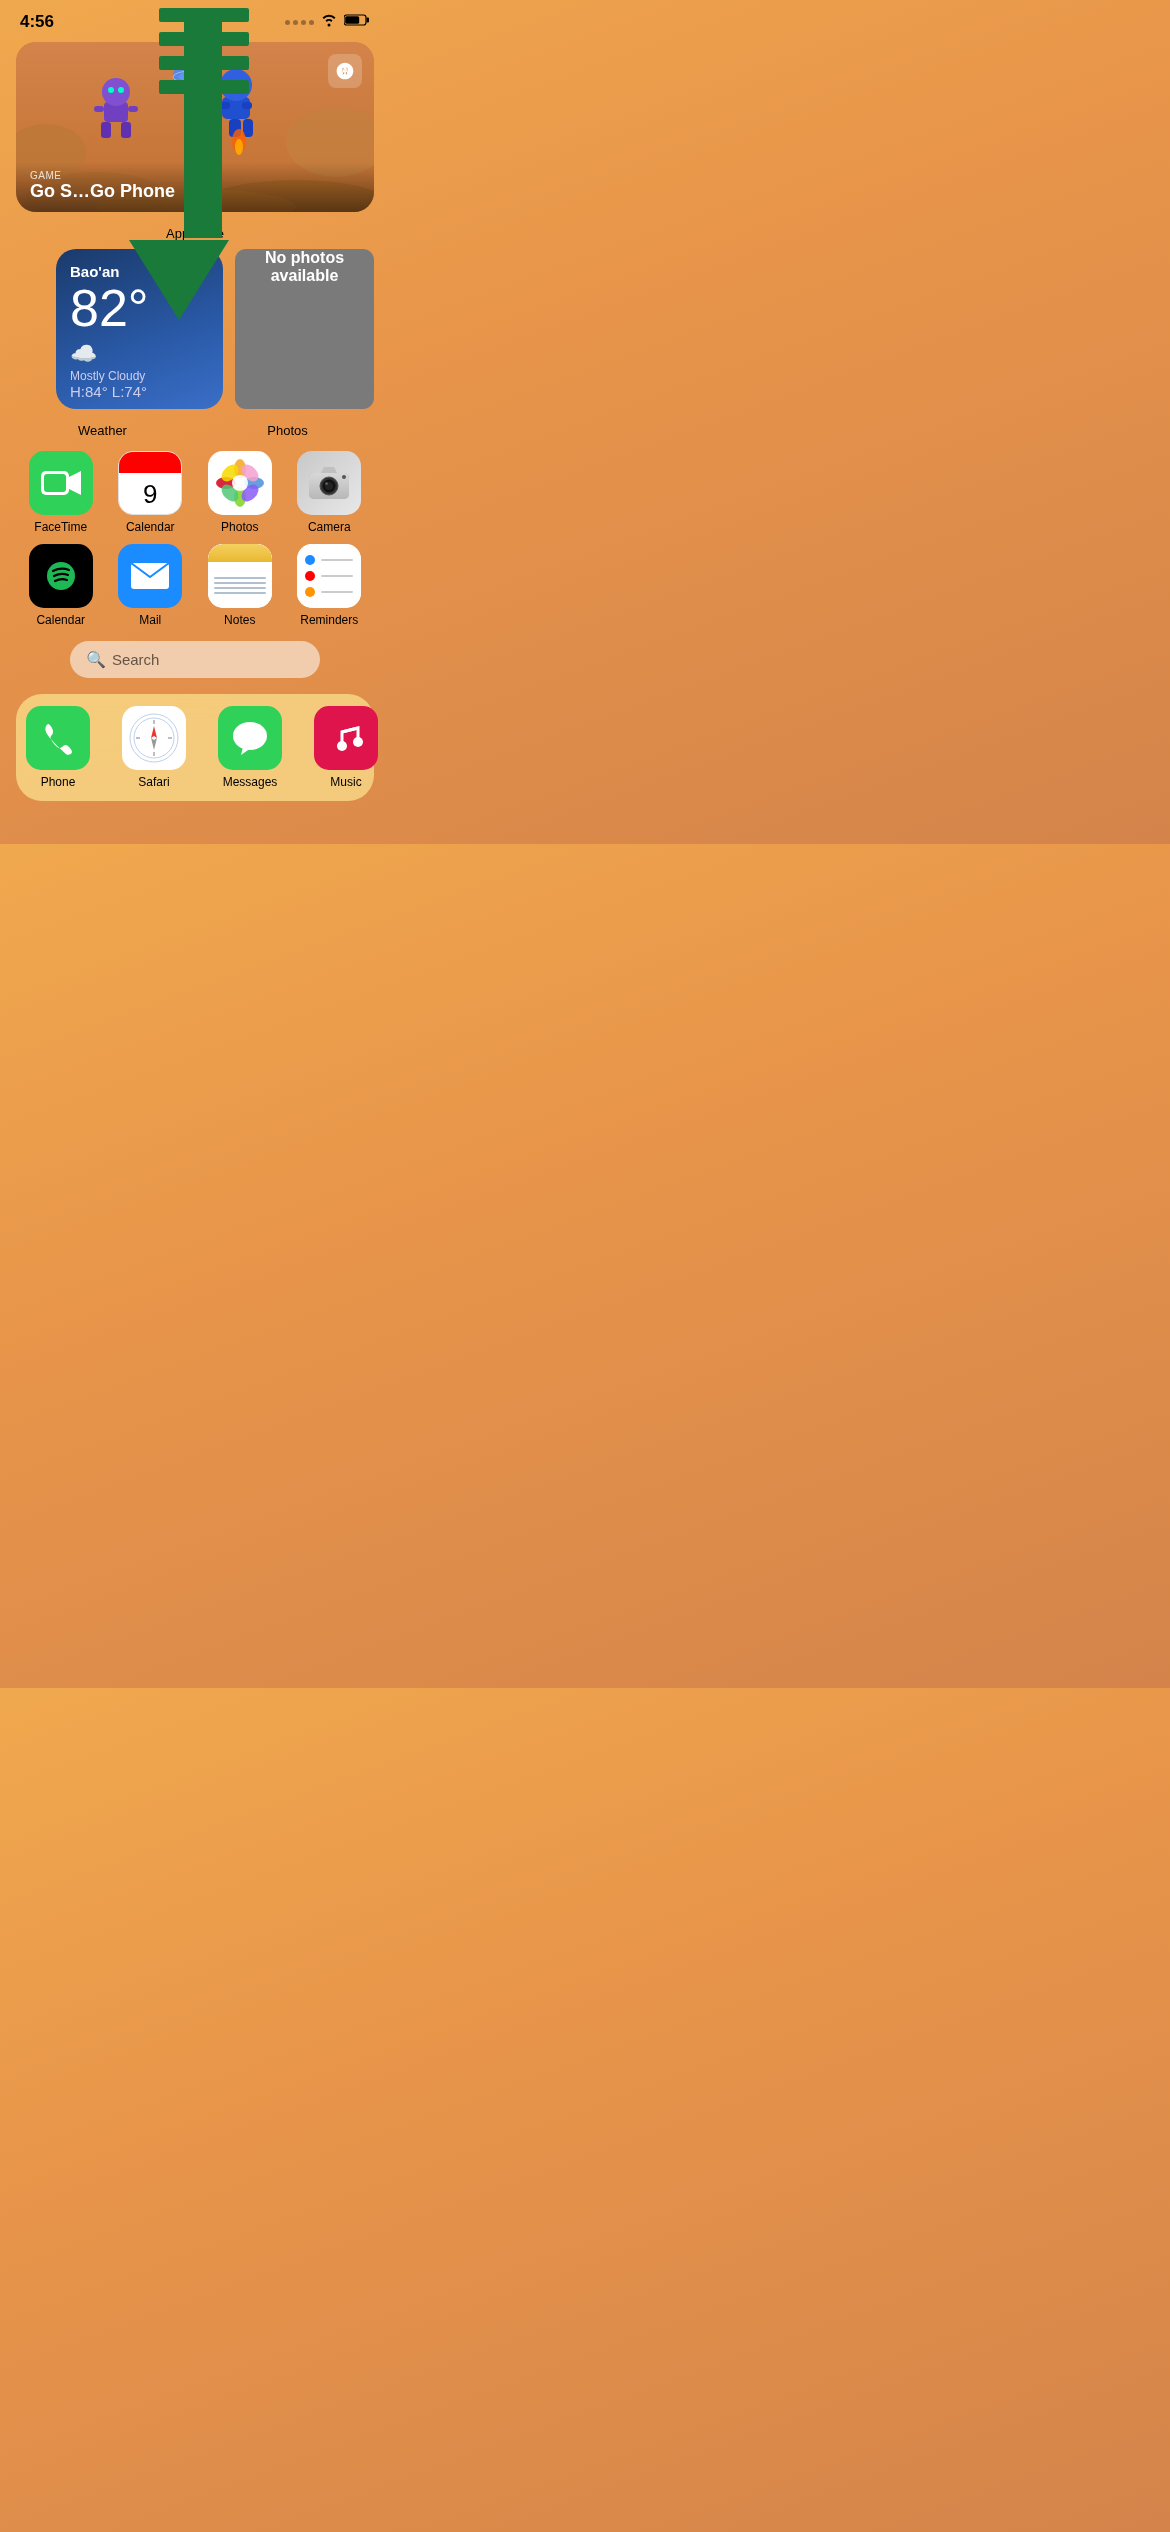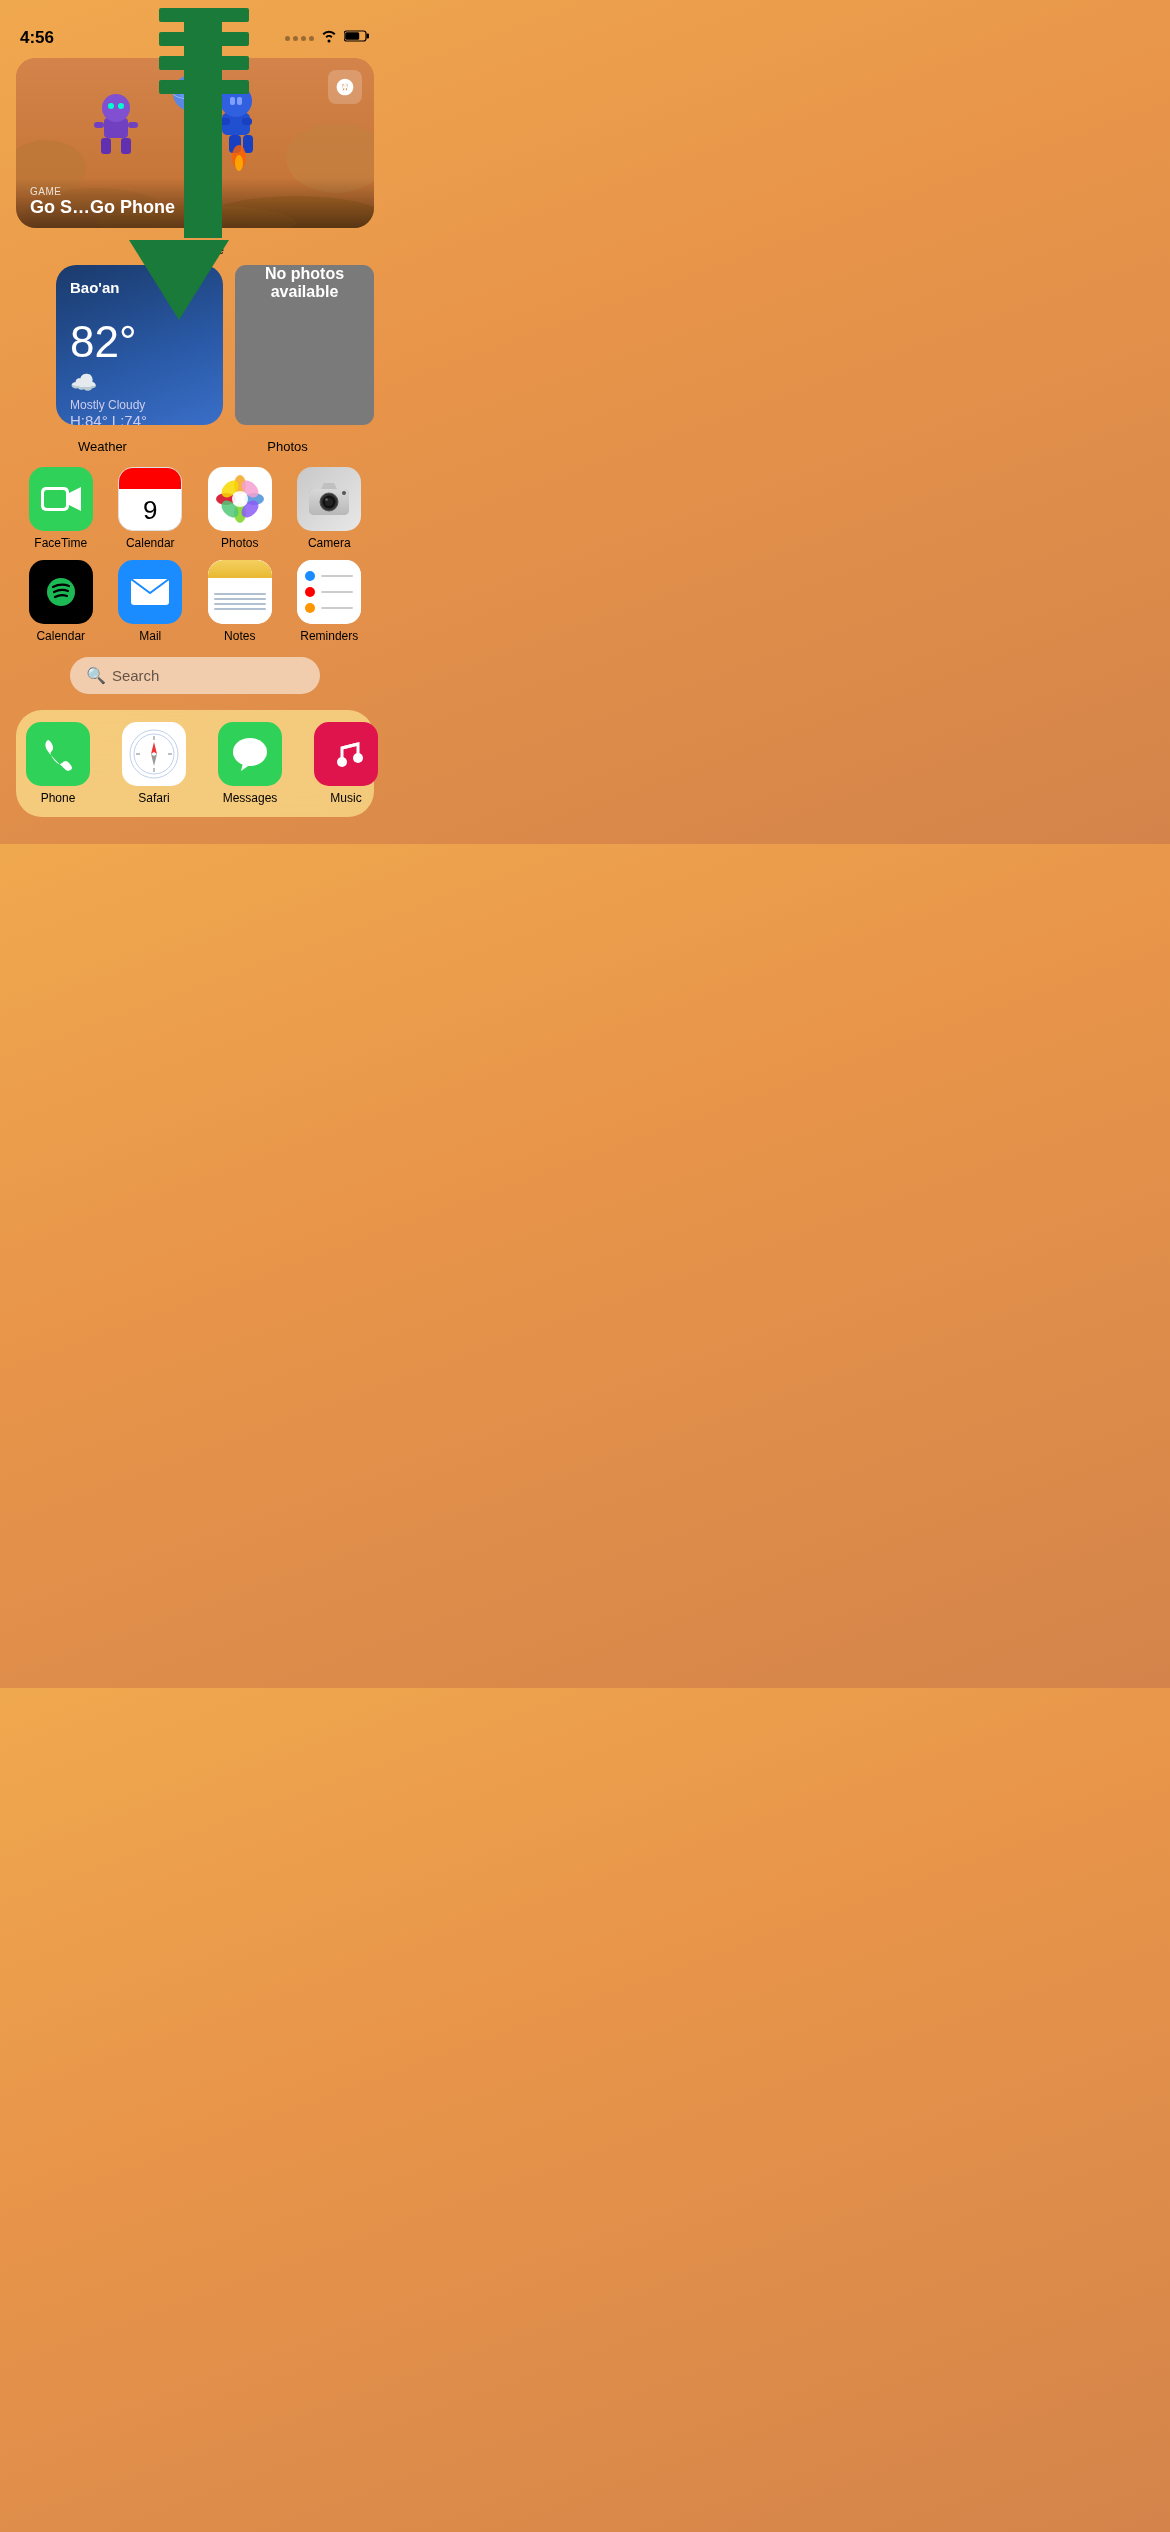--- a/index.html
+++ b/index.html
@@ -11,21 +11,21 @@
       font-family: -apple-system, 'SF Pro Display', 'Helvetica Neue', sans-serif;
       background: linear-gradient(160deg, #f0a84e 0%, #e8954a 40%, #d4844a 100%);
       position: relative;
     }
 
     
     .status-bar {
       display: flex;
       justify-content: space-between;
       align-items: center;
-      padding: 28px 20px 4px;
+      padding: 12px 20px 4px;
       position: relative;
       z-index: 10;
     }
     .status-time {
       font-size: 17px;
       font-weight: 600;
       color: #000;
     }
     .status-icons {
       display: flex;
@@ -107,21 +107,21 @@
       background: linear-gradient(160deg, #1a3a6b 0%, #2a5aa8 60%, #3a6fc8 100%);
       padding: 14px;
       height: 160px;
       position: relative;
       overflow: hidden;
     }
     .weather-location {
       font-size: 15px; color: #fff; font-weight: 600;
     }
     .weather-temp {
-      font-size: 44px; color: #fff; font-weight: 200; line-height: 1.1; margin-top: 22px;
+      font-size: 52px; color: #fff; font-weight: 200; line-height: 1.1;
     }
     .weather-cloud {
       font-size: 22px; margin: 4px 0 2px;
     }
     .weather-desc {
       font-size: 12px; color: #cce; font-weight: 500;
     }
     .weather-hl {
       font-size: 15px; color: #cce; font-weight: 500;
     }

